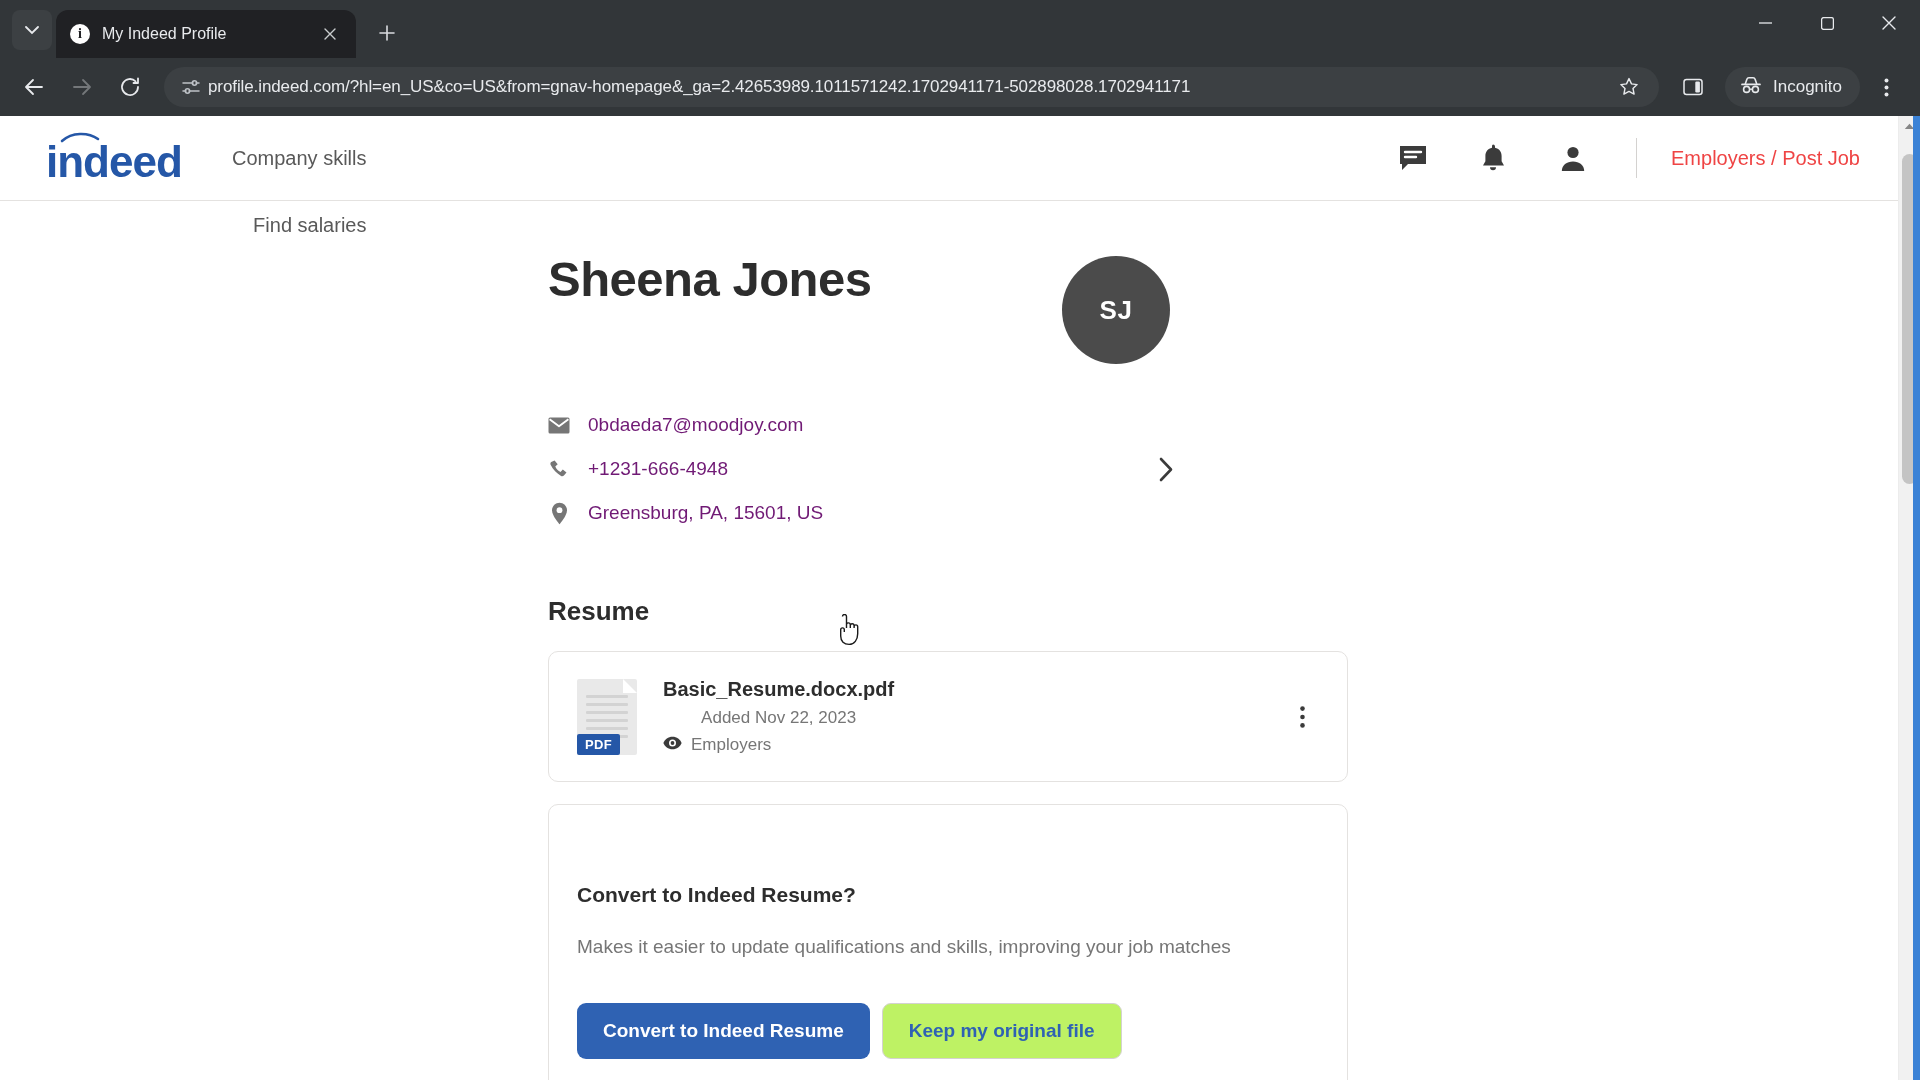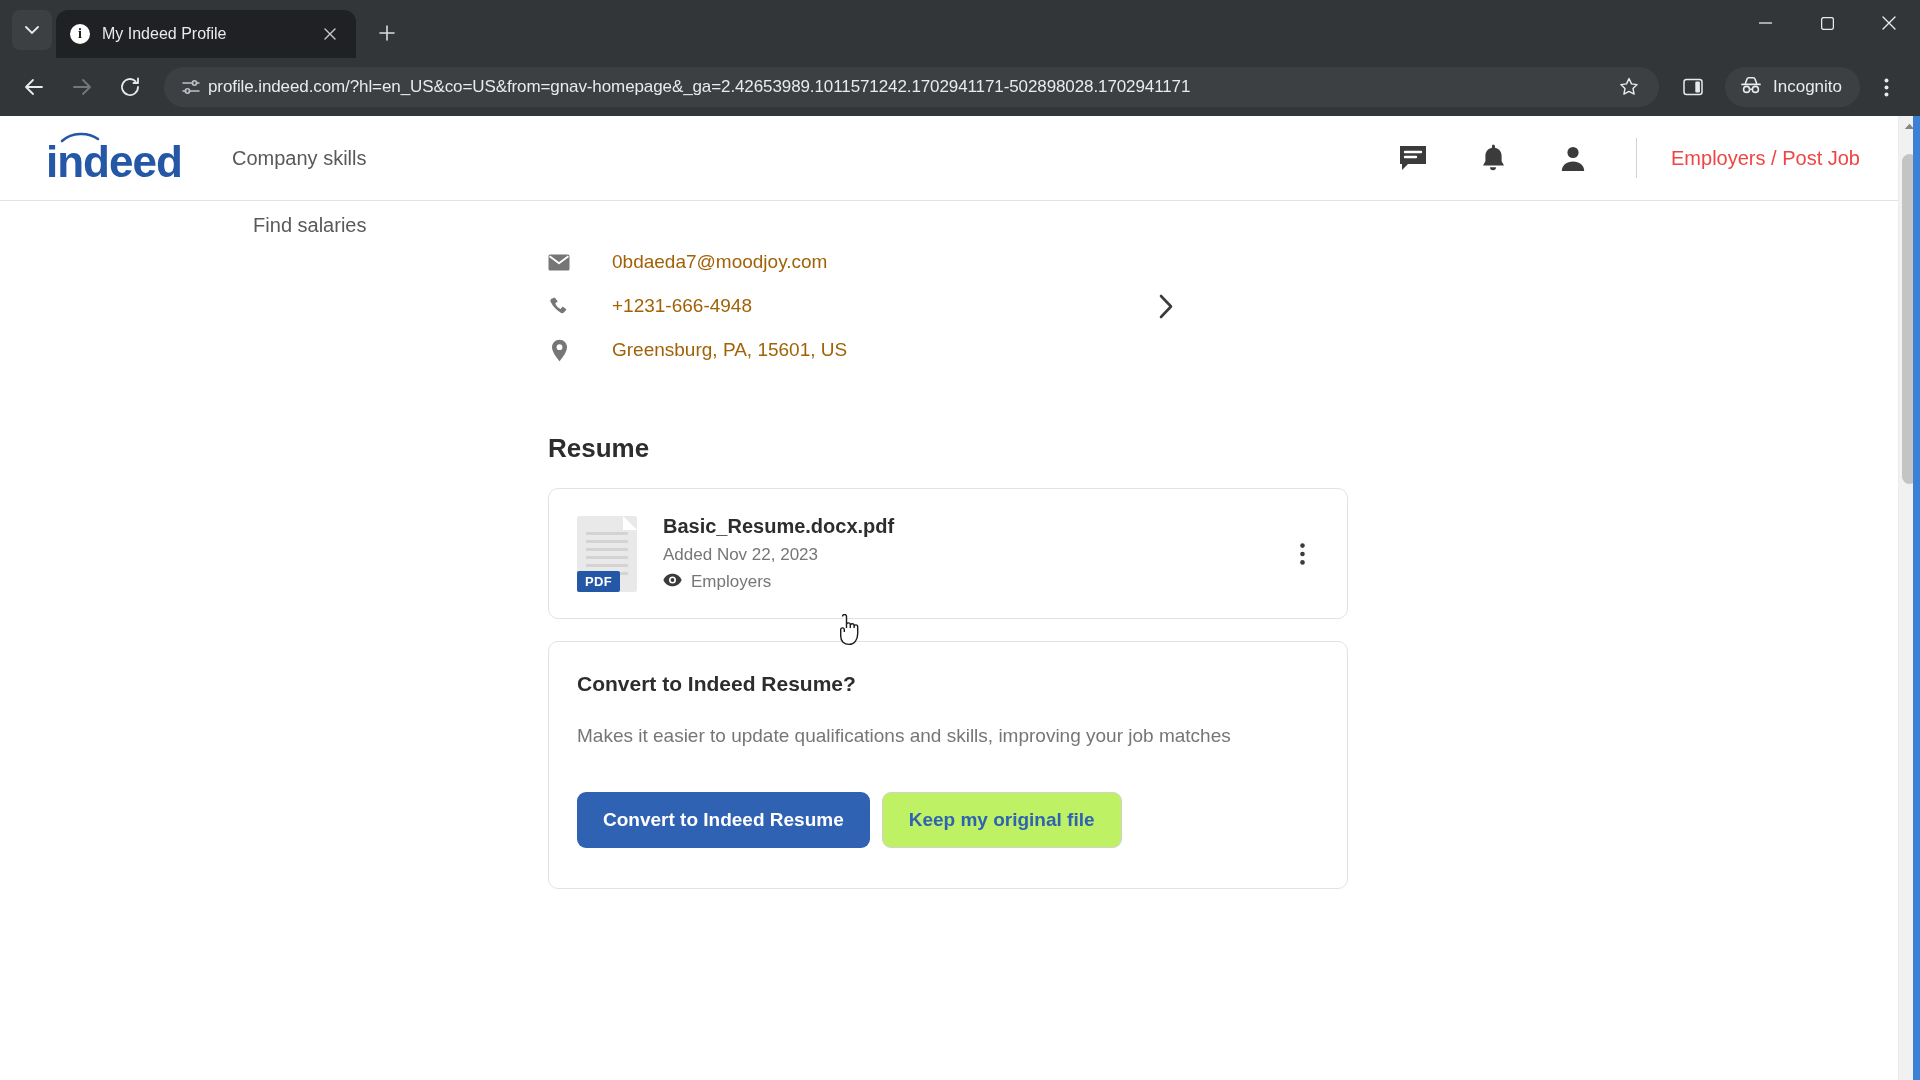--- a/index.html
+++ b/index.html
@@ -110,21 +110,21 @@
     color: #ffffff; font-size: 26px; font-weight: bold;
     display: flex; align-items: center; justify-content: center;
     margin-left: auto; margin-right: 178px; margin-top: 3px; letter-spacing: 0.5px;
   }
 
   .contact-block { margin-top: 50px; display: flex; align-items: center; }
   .contact-list { display: flex; flex-direction: column; gap: 22px; padding-left: 0; }
   .contact-row { display: flex; align-items: center; gap: 18px; }
   .contact-icon { width: 22px; height: 22px; display:flex; align-items:center; justify-content:center;
     color: #767676; flex:none; }
-  .contact-text { font-size: 19px; color: #a16207; margin-left: 24px; }
+  .contact-text { font-size: 19px; color: #701a75; }
   .contact-chevron { margin-left: auto; margin-right: 174px; color: #4b4b4b; cursor: pointer;
     display:flex; align-items:center; }
 
   .section-title { font-size: 26px; font-weight: bold; color: #2d2d2d; margin-top: 72px; margin-bottom: 24px; }
 
   .card {
     width: 800px; border: 1px solid #e4e2e0; border-radius: 10px; background:#fff;
   }
   .resume-card { display: flex; align-items: center; padding: 26px 28px; gap: 26px; }
   .file-thumb { width: 60px; height: 76px; position: relative; flex: none; }
@@ -138,27 +138,27 @@
     border-color: #ffffff transparent;
   }
   .file-lines { position:absolute; top: 16px; left: 9px; right: 9px; display:flex; flex-direction:column; gap:5px; }
   .file-lines div { height: 3px; background: #d3d3d3; border-radius: 1px; }
   .pdf-badge {
     position: absolute; bottom: 0; left: 0; background: #2557a7; color: #ffffff;
     font-size: 13px; font-weight: bold; padding: 3px 8px; border-radius: 2px; letter-spacing: 0.3px;
   }
   .file-meta { display: flex; flex-direction: column; gap: 7px; }
   .file-name { font-size: 20px; font-weight: bold; color: #2d2d2d; }
-  .file-added { font-size: 17px; color: #767676; }
+  .file-added { font-size: 17px; color: #767676; text-align: center; }
   .file-search { font-size: 17px; color: #767676; display:flex; align-items:center; gap:9px; }
   .kebab { margin-left: auto; width: 34px; height: 34px; display:flex; align-items:center;
     justify-content:center; cursor: pointer; color: #3b3b3b; }
 
   .convert-card { margin-top: 22px; padding: 30px 28px 40px 28px; }
-  .convert-title { font-size: 21px; font-weight: bold; color: #2d2d2d; }
+  .convert-title { font-size: 21px; font-weight: bold; color: #2d2d2d; margin-top: 48px; }
   .convert-desc { font-size: 19px; color: #767676; line-height: 1.45; margin-top: 26px; max-width: 720px; }
   .convert-actions { display:flex; gap: 12px; margin-top: 42px; }
   .btn { border: none; border-radius: 9px; font-size: 19px; font-weight: bold; cursor: pointer;
     font-family: "Liberation Sans", sans-serif; padding: 16px 26px; white-space: nowrap; }
   .btn-primary { background: #2f62b3; color: #ffffff; }
   .btn-secondary { background: #bef264; color: #2f62b3; border: 1px solid #d4d2d0; }
 
   
   .cursor { position: absolute; left: 836px; top: 498px; pointer-events:none; z-index: 50; }
 
@@ -309,20 +309,24 @@
               </svg>
           </span>
           <span class="hdr-divider"></span>
           <span class="hdr-employers">Employers / Post Job</span>
         </div>
       </div>
 
       <div class="content">
         <div class="inner">
 
+          <div class="name-row">
+            <div class="profile-name">Sheena Jones</div>
+            <div class="avatar">SJ</div>
+          </div>
 
           <div class="contact-block">
             <div class="contact-list">
               <div class="contact-row">
                 <span class="contact-icon">
                   <svg width="22" height="17" viewBox="0 0 22 17">
                       <rect x="0.5" y="0.5" width="21" height="16" rx="1.5" fill="#767676"></rect>
                       <path d="M1.6 2.2L11 9.3l9.4-7.1" stroke="#ffffff" stroke-width="1.9" fill="none" stroke-linejoin="round"></path>
                     </svg>
                 </span>

